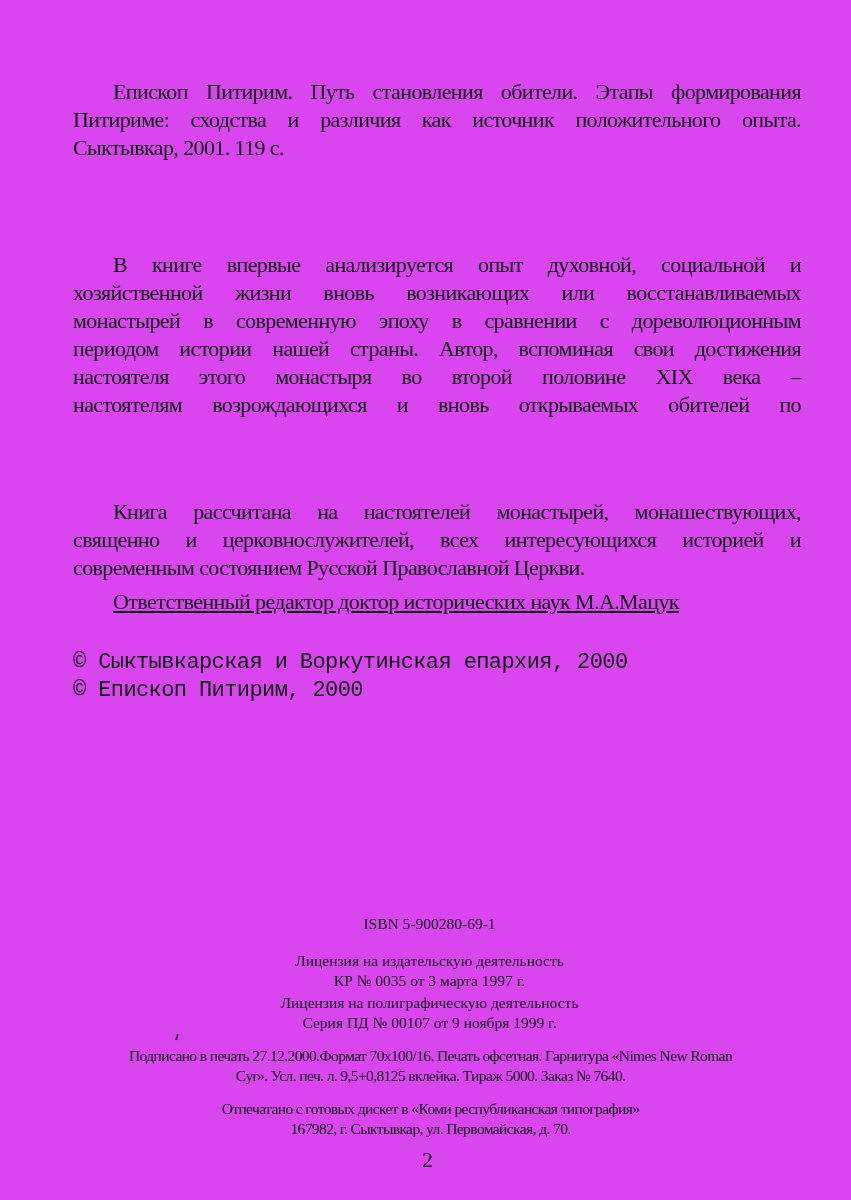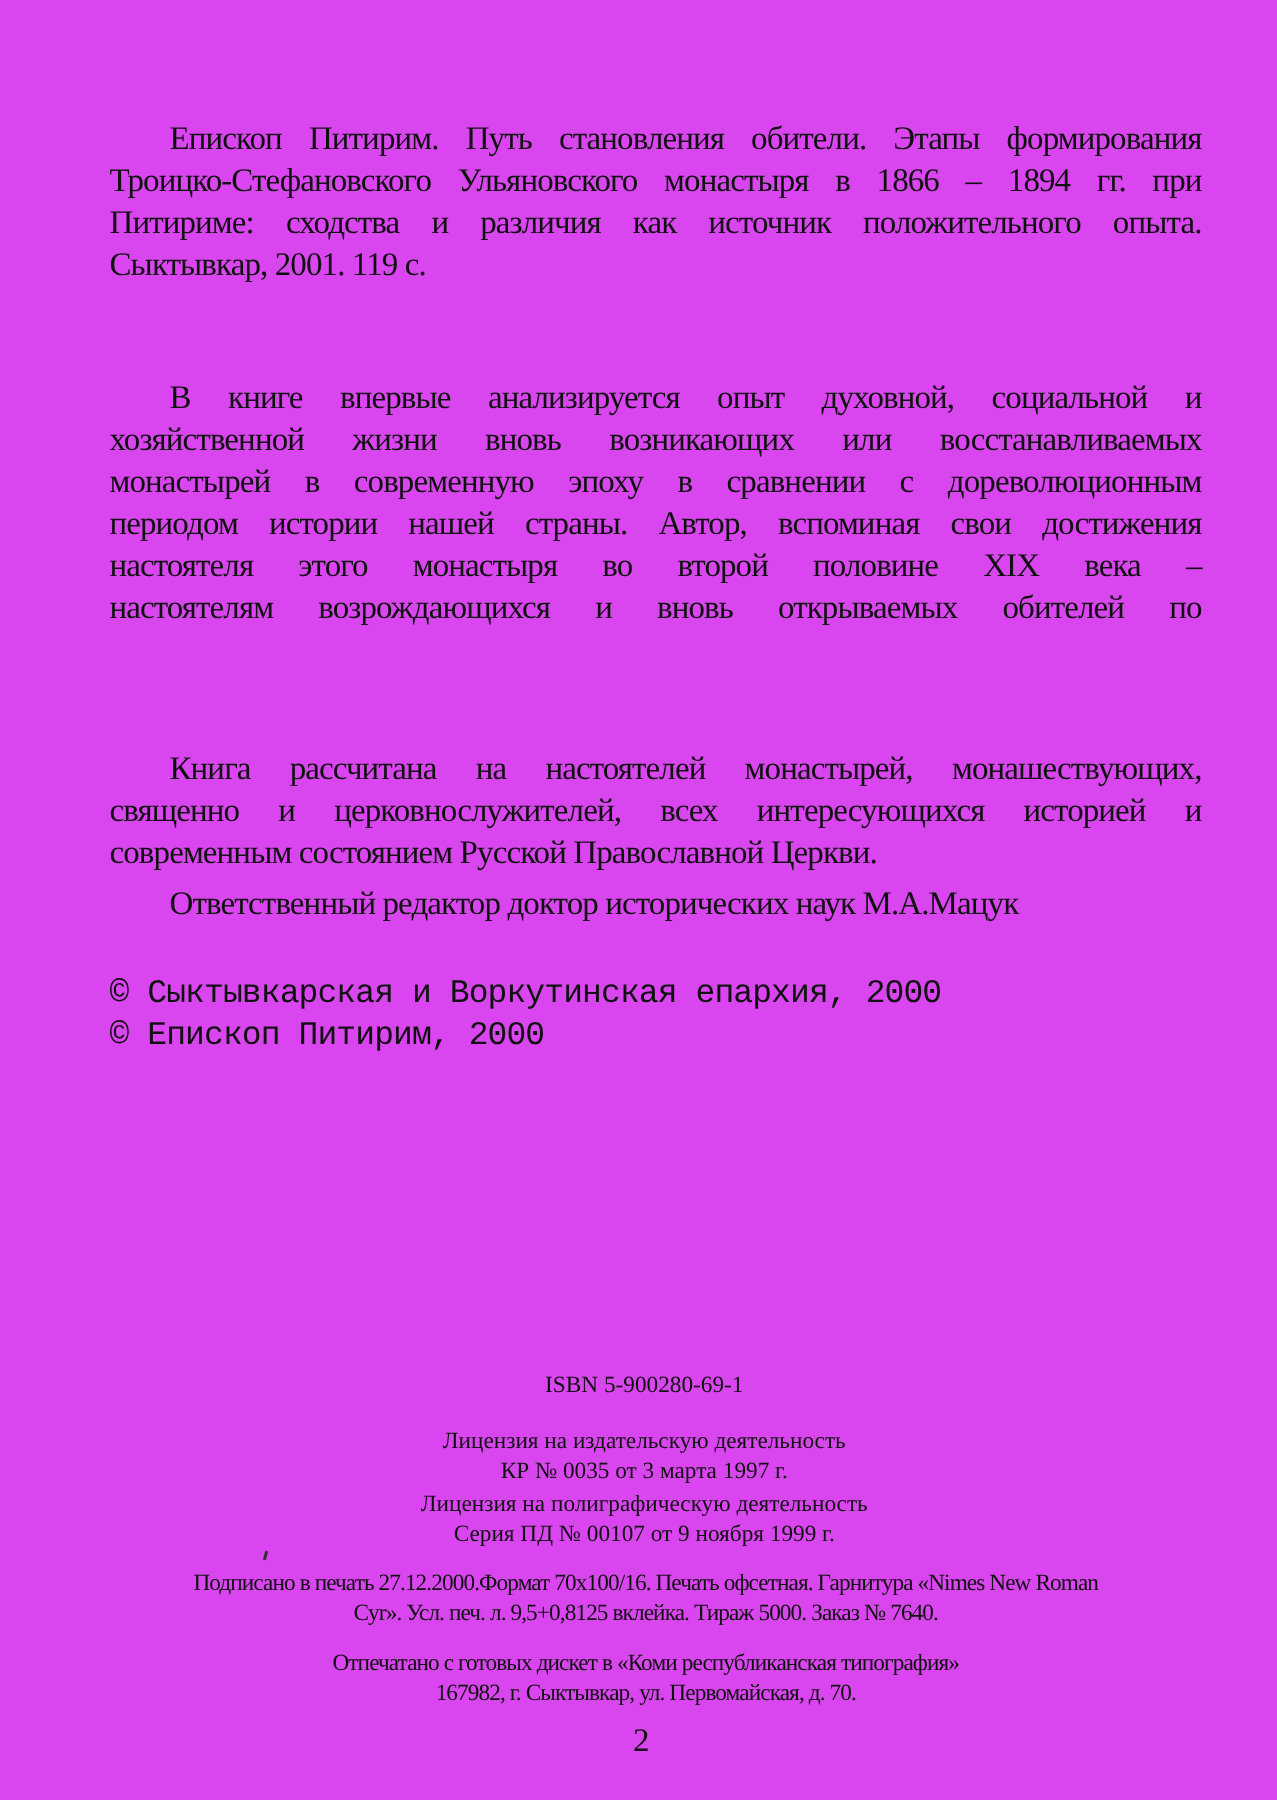--- a/index.html
+++ b/index.html
@@ -7,40 +7,39 @@
     .page { position: absolute; left: 0; top: 0; width: 851px; height: 1200px; background: #d946ef; }
     .serif { font-family: "Liberation Serif", "DejaVu Serif", serif; }
     .para { position: absolute; left: 73px; width: 728px; font-size: 22px; line-height: 28px; }
     .para .ln { display: block; white-space: nowrap; height: 28px; }
     .para .ln.indent { padding-left: 40px; }
     .para .ln.just { text-align: justify; text-align-last: justify; }
     .cond { letter-spacing: -0.6px; }
     #p-title { top: 78px; }
     #p-desc { top: 240px; margin-top: 11px; }
     #p-audience { top: 498px; }
-    #p-editor { top: 588px; }
+    #p-editor { top: 588px; text-decoration: underline; }
     #p-copyright { top: 649px; font-family: Liberation Mono, monospace; }
     .small { position: absolute; left: 0; width: 851px; text-align: center; font-size: 15.5px; line-height: 20px; }
     .small .ln { display: block; white-space: nowrap; }
     #isbn { top: 914px; left: 4px; }
     #lic-pub { top: 951px; left: 4px; }
     #lic-print { top: 993px; left: 4px; }
     #imprint { top: 1046px; left: 5px; }
     #printer { top: 1099px; left: 5px; }
     #page-num { position: absolute; top: 1146px; left: 0; width: 851px; text-align: center; font-size: 22px; line-height: 28px; left: 2px; }
     .stray { position: absolute; left: 176px; top: 1034px; width: 2px; height: 6px; background: #333; transform: rotate(15deg); }
   </style>
 </head>
 <body>
 
 <div class="page serif">
 
   <div class="para cond" id="p-title">
     <span class="ln indent just">Епископ Питирим. Путь становления обители. Этапы формирования</span>
-    <span class="ln just">Троицко-Стефановского Ульяновского монастыря в 1866 – 1894 гг. при</span>
     <span class="ln just">Питириме: сходства и  различия как источник положительного опыта.</span>
     <span class="ln">Сыктывкар, 2001. 119 с.</span>
   </div>
 
   <div class="para cond" id="p-desc">
     <span class="ln indent just">В книге впервые анализируется опыт духовной, социальной и</span>
     <span class="ln just">хозяйственной жизни вновь возникающих или восстанавливаемых</span>
     <span class="ln just">монастырей в современную эпоху в сравнении с дореволюционным</span>
     <span class="ln just">периодом истории нашей страны. Автор, вспоминая свои достижения</span>
     <span class="ln just">настоятеля этого монастыря во второй половине XIX века –</span>

